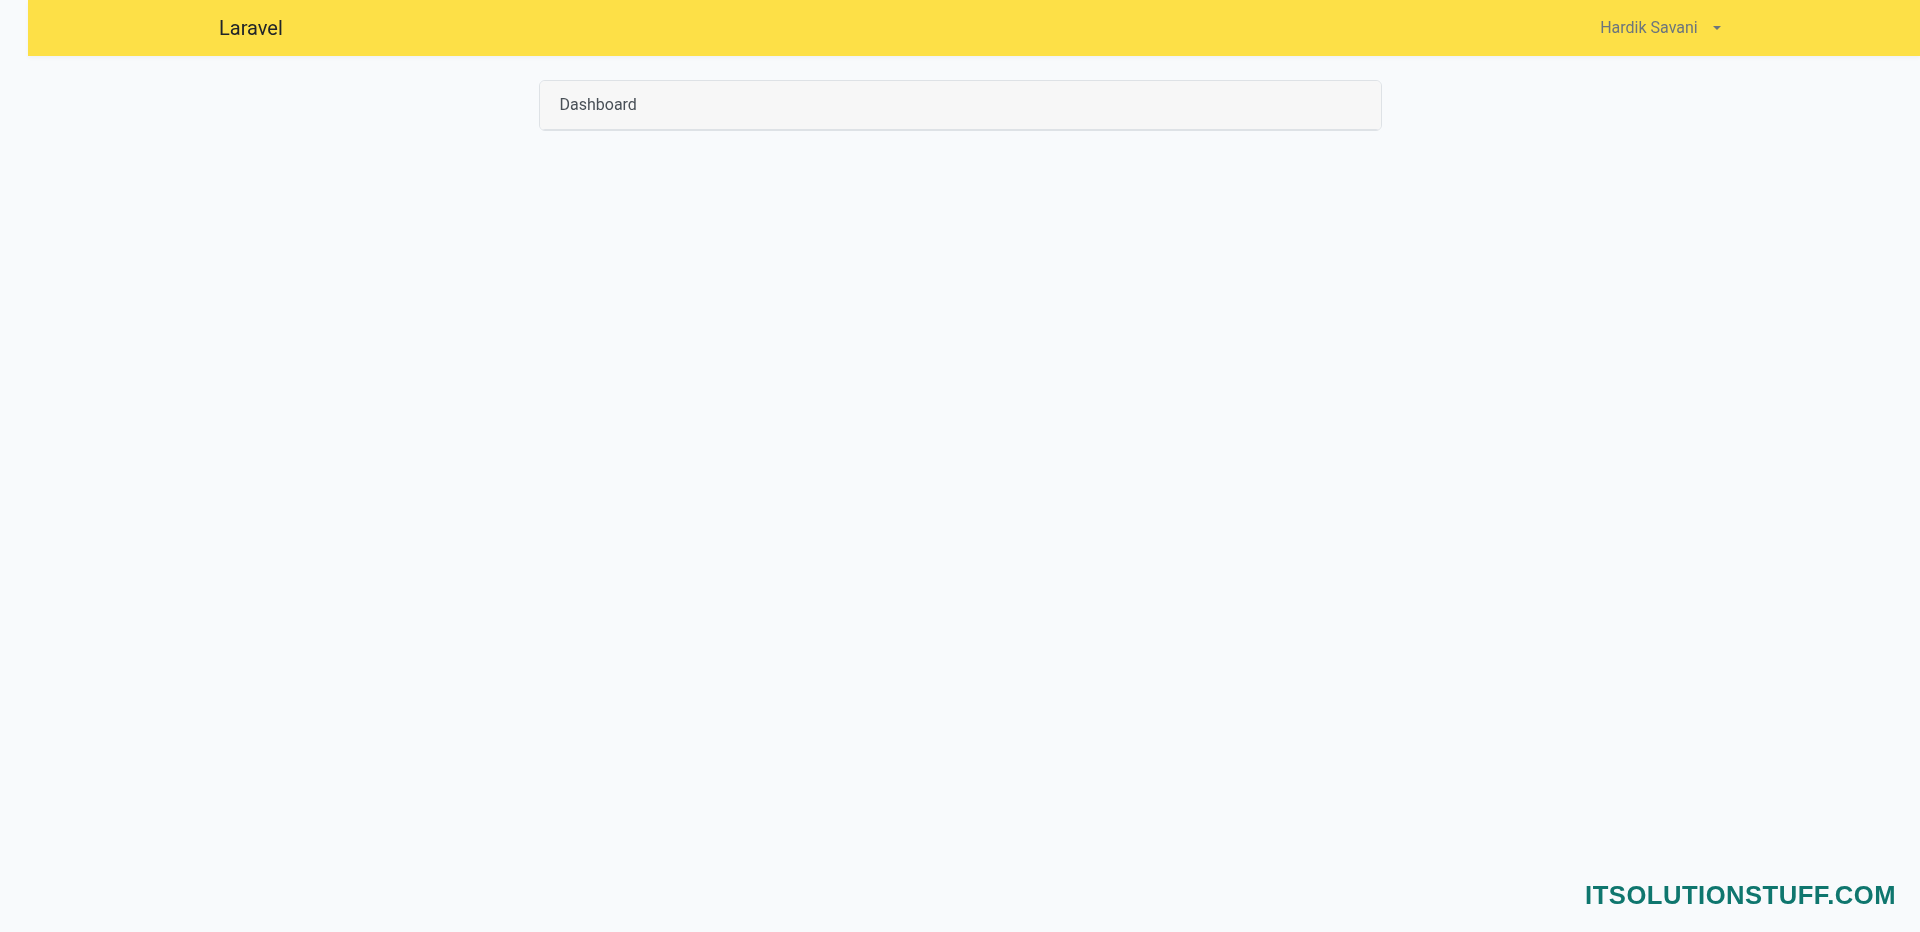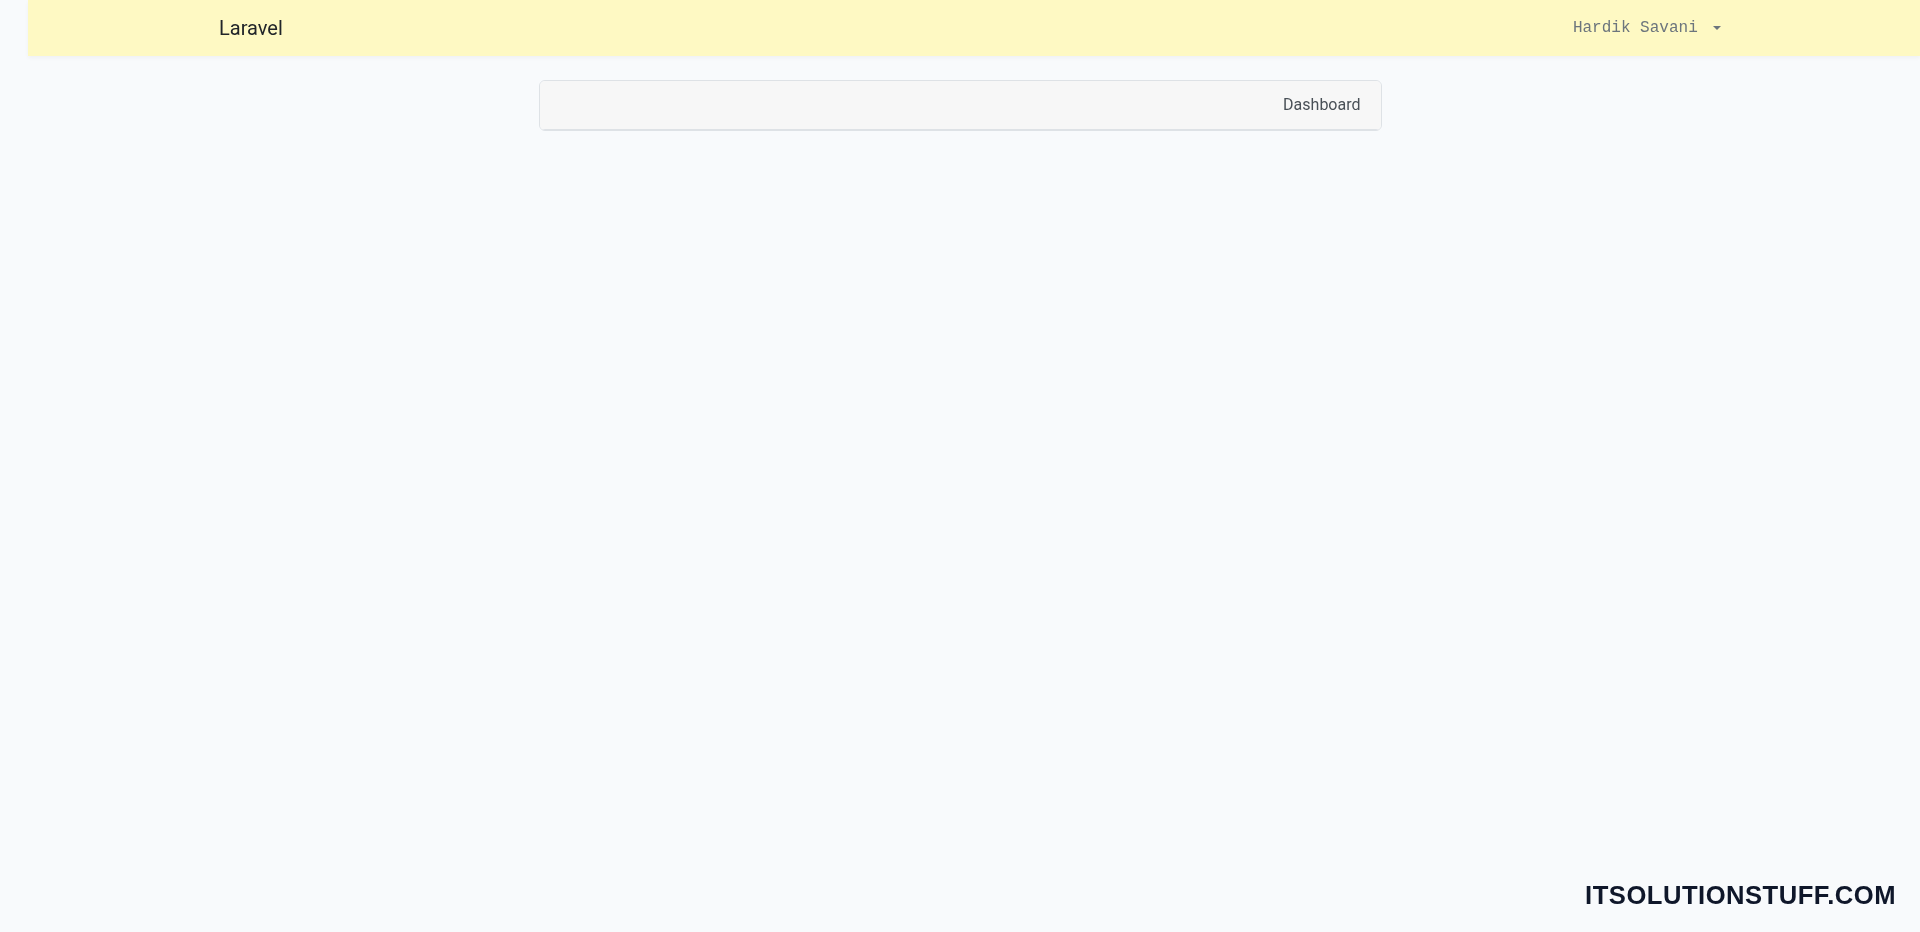--- a/index.html
+++ b/index.html
@@ -14,21 +14,21 @@
       color: #212529;
       font-size: 16px;
       line-height: 1.5;
       width: 1920px;
       height: 932px;
       overflow: hidden;
       position: relative;
     }
     
     .navbar {
-      background-color: #fef9c3;
+      background-color: #fde047;
       box-shadow: 0 2px 4px rgba(0,0,0,0.04);
       padding: 0.5rem 1rem;
       display: flex;
       align-items: center;
       justify-content: space-between;
       height: 56px;
       margin-left: 28px;
     }
     
     .navbar-container {
@@ -45,21 +45,20 @@
       font-size: 1.25rem;
       color: #212529;
       text-decoration: none;
       margin-left: 120px;
     }
     
     .navbar-nav {
       display: flex;
       align-items: flex-end;
       margin-right: 120px;
-      font-family: Liberation Mono, monospace;
     }
     
     .nav-link {
       color: #6c757d;
       text-decoration: none;
       padding: 0.5rem;
       display: flex;
       align-items: center;
       gap: 0.35rem;
       font-size: 1rem;
@@ -99,21 +98,20 @@
       flex: 0 0 66.666667%;
       max-width: 873px;
       padding: 0 15px;
     }
     
     .card {
       background-color: #f9a8d4;
       border: 1px solid #dee2e6;
       border-radius: 0.375rem;
       overflow: hidden;
-      text-align: right;
     }
     
     .card-header {
       background-color: #f7f7f7;
       border-bottom: 1px solid #dee2e6;
       padding: 0.75rem 1.25rem;
       color: #495057;
       font-size: 1rem;
     }
     
@@ -123,21 +121,21 @@
       font-size: 1rem;
     }
     
     .watermark {
       position: absolute;
       bottom: 18px;
       right: 24px;
       font-size: 1.6rem;
       font-weight: 700;
       letter-spacing: 0.5px;
-      color: #0f172a;
+      color: #0f766e;
       font-family: Arial, sans-serif;
     }
   </style>
 </head>
 <body>
 
 <nav class="navbar">
   <div class="navbar-container">
     <a class="navbar-brand" href="#">Laravel</a>
     <div class="navbar-nav">

